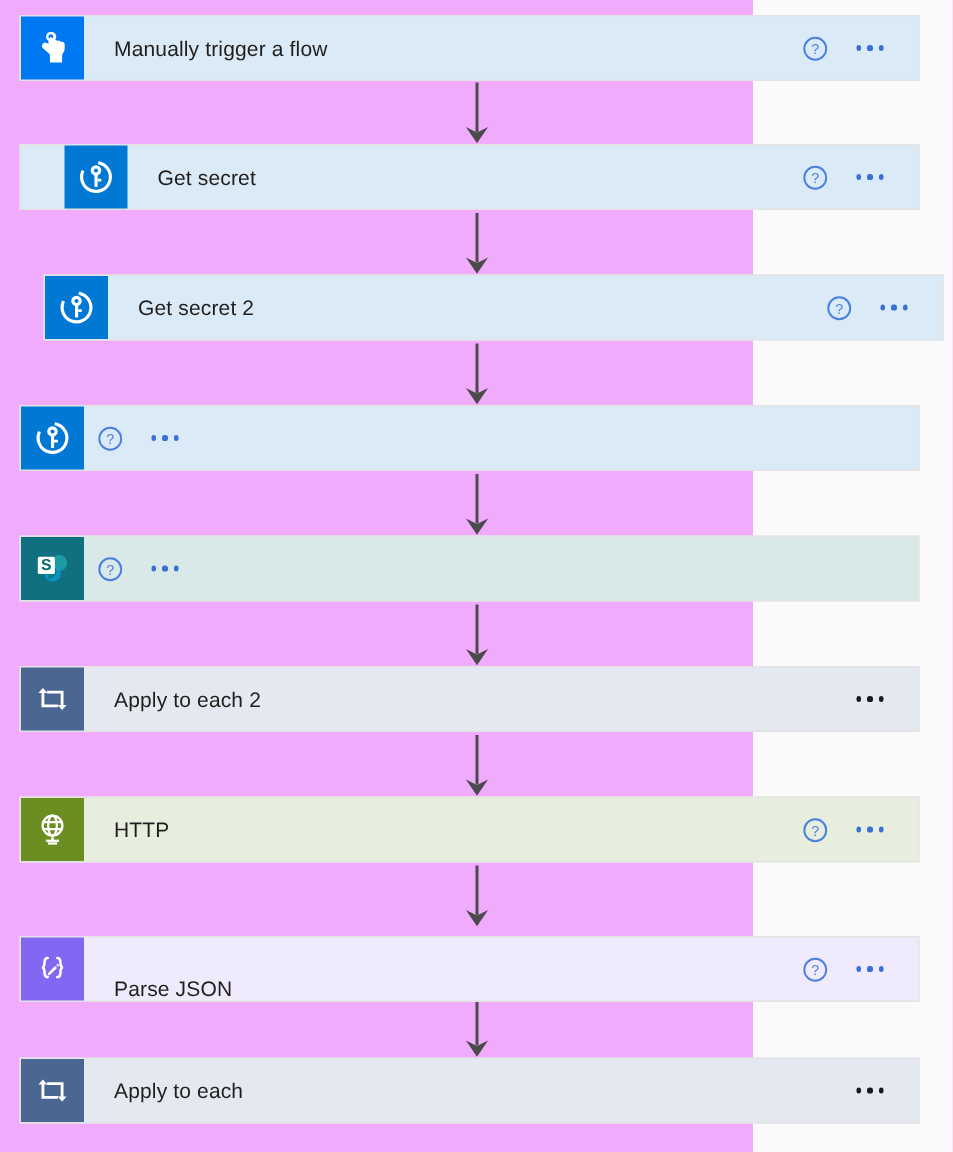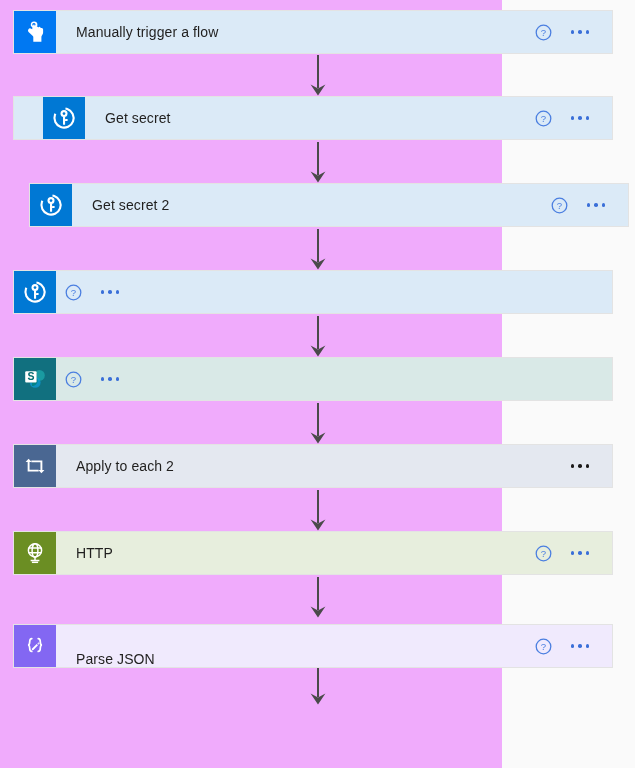--- a/index.html
+++ b/index.html
@@ -376,13 +376,36 @@
             <text x="8.5" y="12.1" font-family="Liberation Sans, sans-serif" font-size="9.6" fill="#4b7fe0" text-anchor="middle">?</text>
           </svg>
         </div>
         <div class="more-icon blue" title="More commands">
           <i></i>
           <i></i>
           <i></i>
         </div>
       </div>
     </div>
+    <div class="flow-step theme-control" style="top: 705px;">
+      <div class="step-icon">
+        <svg width="24" height="24" viewBox="0 0 24 24">
+          <g fill="none" stroke="#fff" stroke-width="1.9" stroke-linecap="square">
+            <path d="M5.6 8.4v8.2h9.1"></path>
+            <path d="M18.4 15.6V7.4H9.3"></path>
+          </g>
+          <g fill="#fff">
+            <path d="M5.6 4.7l3 3.3h-6z"></path>
+            <path d="M18.4 19.3l-3-3.3h6z"></path>
+          </g>
+        </svg>
+      </div>
+      <div class="step-title">Apply to each</div>
+      <div class="step-actions">
+        <div class="help-icon"></div>
+        <div class="more-icon" title="More commands">
+          <i></i>
+          <i></i>
+          <i></i>
+        </div>
+      </div>
+    </div>
   </div>
 
 </body></html>

